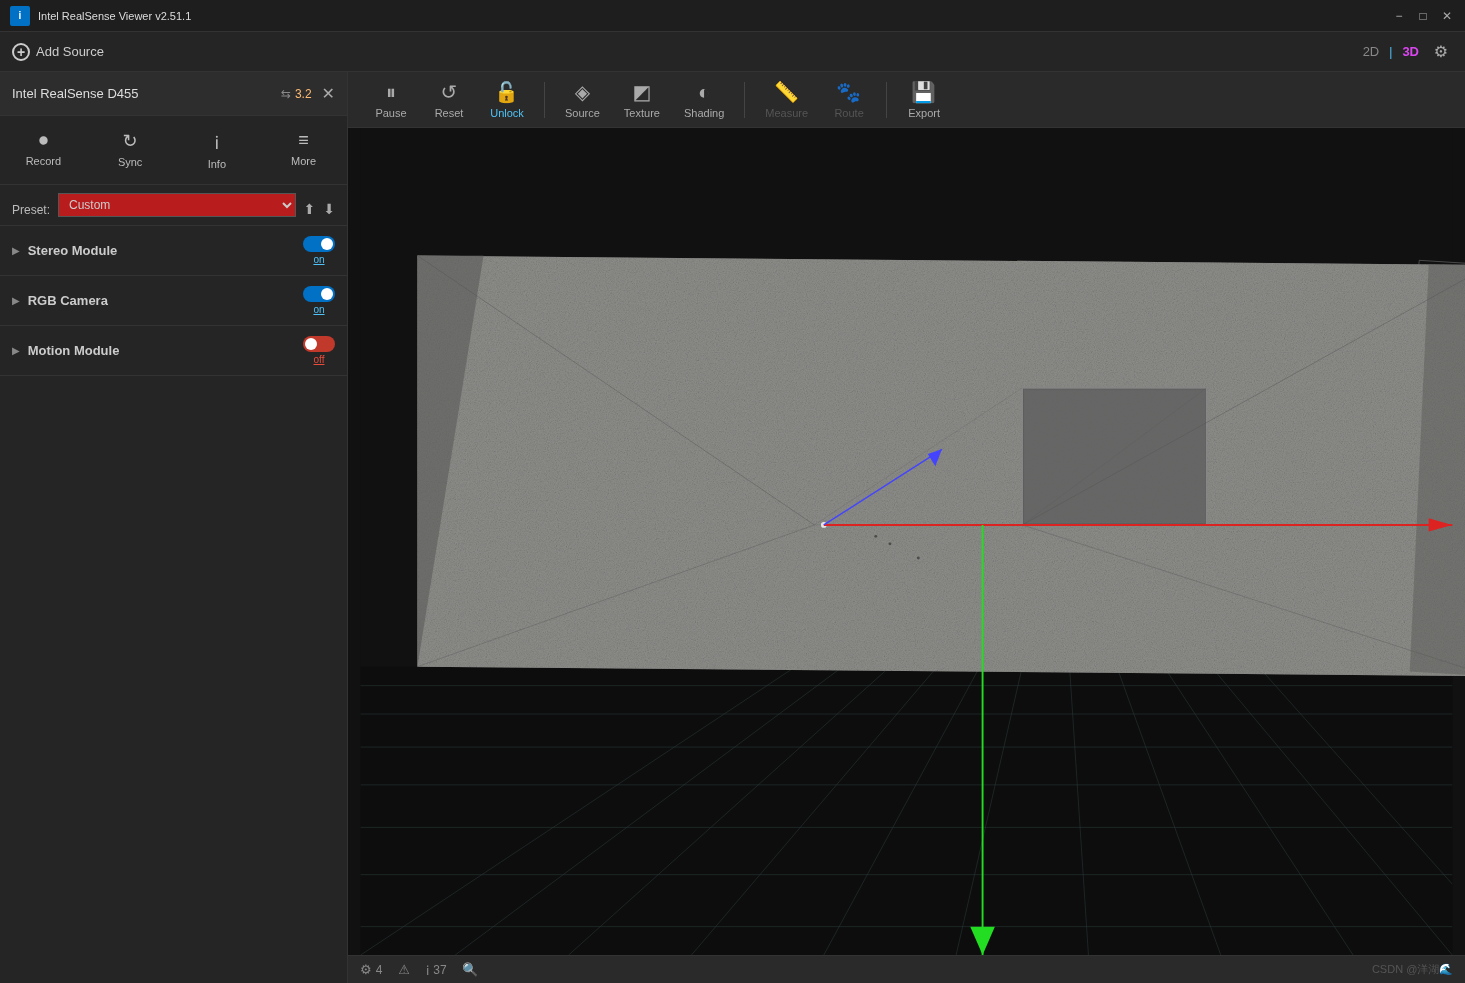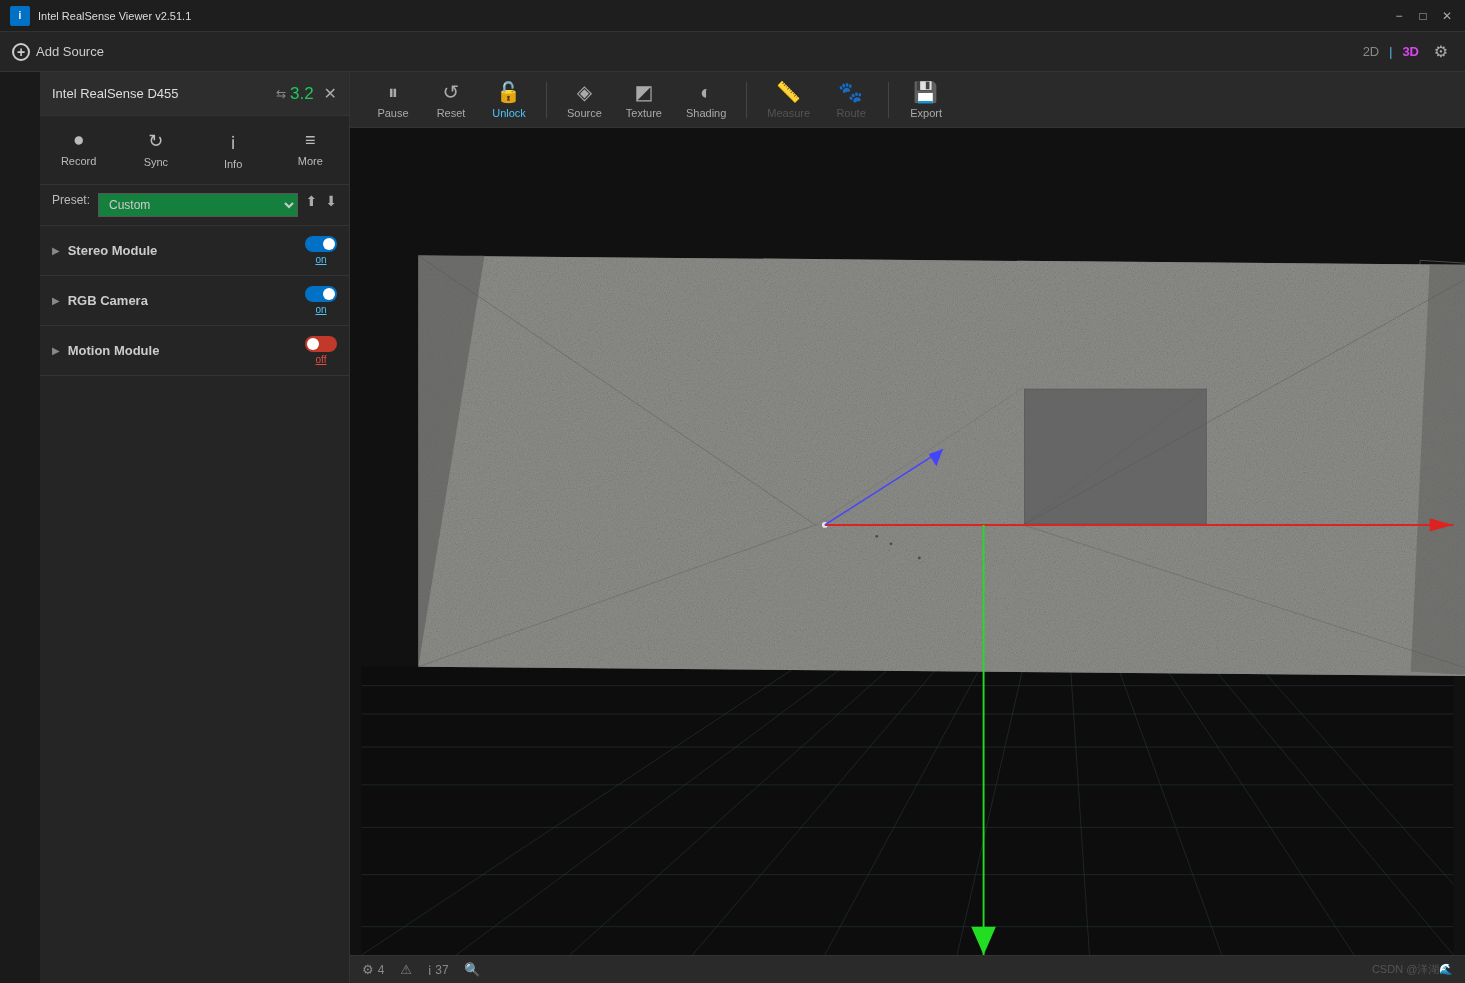--- a/index.html
+++ b/index.html
@@ -76,62 +76,61 @@
     }
 
     
     #content {
       display: flex;
       height: calc(983px - 32px - 40px);
     }
 
     
     #sidebar {
-      width: 310px;
+      width: 348px;
       background: #252526;
       border-right: 1px solid #333;
       display: flex; flex-direction: column;
       flex-shrink: 0;
-      margin-left: 40px;
     }
 
     
     #device-header {
       height: 44px;
       background: #2d2d2d;
       display: flex; align-items: center;
       padding: 0 12px;
       border-bottom: 1px solid #333;
     }
     #device-header .device-name { color: #ddd; font-size: 13px; font-weight: 500; flex: 1; }
     #device-header .usb-icon { color: #888; font-size: 12px; margin-right: 4px; }
-    #device-header .version { color: #22c55e; font-size: 17px; }
+    #device-header .version { color: #fdba74; font-size: 12px; }
     #device-header .close-btn { color: #aaa; cursor: pointer; background: none; border: none; font-size: 16px; margin-left: 10px; }
 
     
     #sidebar-actions {
       display: flex;
       padding: 8px 0;
       border-bottom: 1px solid #333;
     }
     .sidebar-action-btn {
       flex: 1; display: flex; flex-direction: column; align-items: center;
       gap: 4px; cursor: pointer; background: none; border: none;
       color: #bbb; font-size: 11px; padding: 6px 0;
     }
     .sidebar-action-btn .icon { font-size: 18px; }
 
     
     #preset-area {
-      display: flex; align-items: flex-start; padding: 8px 12px; gap: 8px;
+      display: flex; align-items: flex-end; padding: 8px 12px; gap: 8px;
       border-bottom: 1px solid #333;
     }
     #preset-area label { color: #bbb; font-size: 12px; }
     #preset-select {
-      flex: 1; background: #15803d; border: 1px solid #555;
+      flex: 1; background: #b91c1c; border: 1px solid #555;
       color: #ccc; padding: 3px 6px; font-size: 12px;
       cursor: pointer;
     }
     .preset-icon-btn {
       background: none; border: none; color: #aaa; cursor: pointer; font-size: 14px;
     }
 
     
     #module-list { flex: 1; overflow-y: auto; }
     .module-item {

